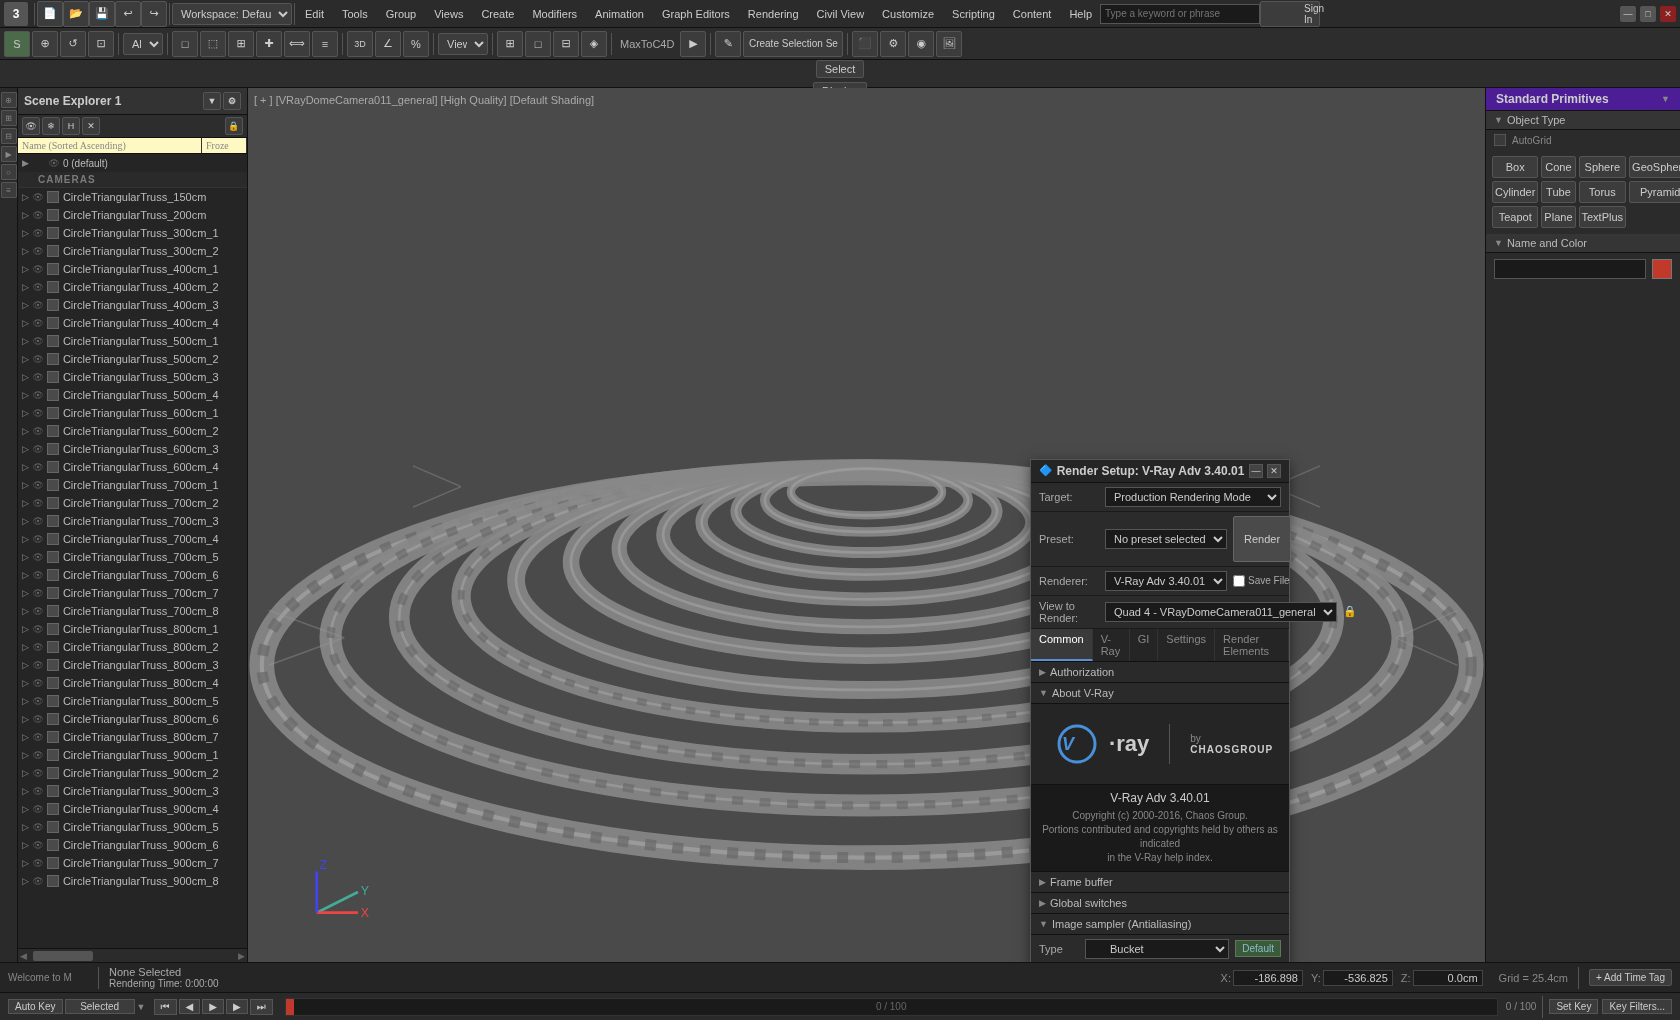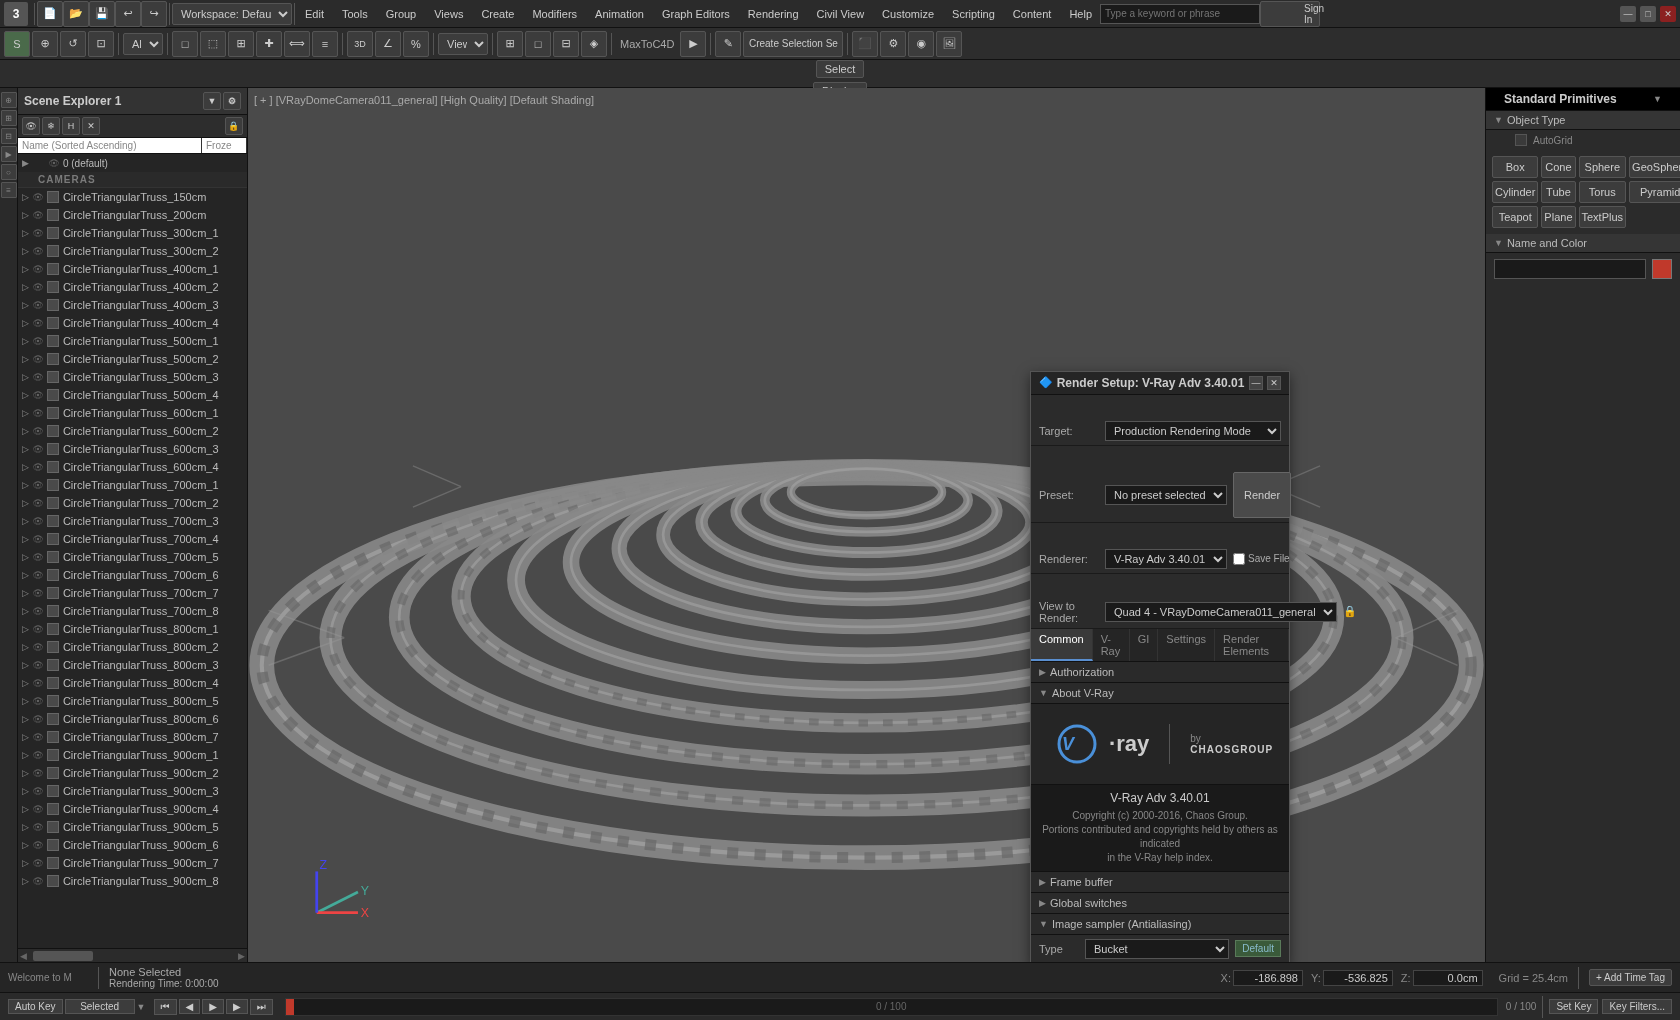--- a/index.html
+++ b/index.html
@@ -39,56 +39,56 @@
     .scene-item .box-icon { width: 12px; height: 12px; background: #4a4a4a; border: 1px solid #666; margin-right: 4px; }
     .cameras-row { background: #2a2a2a; color: #7a7a7a; font-weight: bold; font-size: 10px; padding: 2px 20px; letter-spacing: 1px; border-bottom: 1px solid #333; }
 
     
     #viewport { flex: 1; background: #4a4a4a; position: relative; overflow: hidden; }
     #viewport-label { position: absolute; top: 6px; left: 6px; color: #aaa; font-size: 11px; z-index: 10; }
     .truss-svg { width: 100%; height: 100%; }
 
     
     #right-panel { width: 195px; background: #2b2b2b; border-left: 1px solid #111; display: flex; flex-direction: column; }
-    #rp-header { background: #000000; padding: 4px 18px; font-size: 12px; color: #ccc; font-weight: bold; border-bottom: 1px solid #111; display: flex; justify-content: space-between; align-items: center; }
+    #rp-header { background: #4c1d95; padding: 4px 10px; font-size: 12px; color: #ccc; font-weight: bold; border-bottom: 1px solid #111; display: flex; justify-content: space-between; align-items: center; }
     #rp-header .dropdown-arrow { font-size: 9px; color: #888; }
     .section-header { background: #353535; padding: 3px 8px; font-size: 11px; color: #bbb; display: flex; align-items: center; gap: 4px; border-bottom: 1px solid #111; cursor: pointer; }
     .section-header .expand-arrow { color: #888; font-size: 9px; }
     .object-type-grid { display: grid; grid-template-columns: 1fr 1fr 1fr 1fr; gap: 3px; padding: 6px; background: #2b2b2b; }
     .ot-btn { background: #3c3c3c; border: 1px solid #555; color: #ccc; padding: 4px 2px; text-align: center; font-size: 11px; cursor: pointer; border-radius: 2px; }
-    .autogrid-row { padding: 4px 8px; display: flex; align-items: center; gap: 6px; color: #888; font-size: 10px; margin-left: 21px; }
+    .autogrid-row { padding: 4px 8px; display: flex; align-items: center; gap: 6px; color: #888; font-size: 10px; }
     .autogrid-cb { width: 12px; height: 12px; background: #3a3a3a; border: 1px solid #555; display: inline-flex; align-items: center; justify-content: center; }
     .name-color-row { padding: 6px 8px; display: flex; align-items: center; gap: 6px; }
     .name-input { flex: 1; background: #1a1a1a; border: 1px solid #555; color: #ccc; padding: 2px 4px; font-size: 11px; height: 20px; }
     .color-swatch { width: 20px; height: 20px; background: #c0392b; border: 1px solid #777; cursor: pointer; }
     #render-panel-header { background: #252525; padding: 4px 8px; display: flex; align-items: center; justify-content: space-between; border-bottom: 1px solid #111; }
     #render-panel-header .title { color: #ccc; font-size: 12px; font-weight: bold; }
     #render-panel-header .controls { display: flex; gap: 4px; }
     #render-panel-header .ctrl-btn { width: 14px; height: 14px; background: #444; border: 1px solid #555; display: flex; align-items: center; justify-content: center; font-size: 9px; color: #ccc; cursor: pointer; }
-    .render-row { display: flex; align-items: center; padding: 4px 8px; border-bottom: 1px solid #1a1a1a; gap: 6px; margin-top: 22px; }
+    .render-row { display: flex; align-items: center; padding: 4px 8px; border-bottom: 1px solid #1a1a1a; gap: 6px; }
     .render-label { color: #aaa; font-size: 11px; min-width: 60px; }
     .render-dropdown { flex: 1; background: #1a1a1a; border: 1px solid #555; color: #ccc; padding: 2px 4px; font-size: 11px; height: 20px; }
     .render-btn { padding: 16px 10px; background: #4a4a4a; border: 1px solid #666; color: #ccc; font-size: 11px; cursor: pointer; border-radius: 2px; }
     .render-tabs { display: flex; background: #252525; border-bottom: 1px solid #111; }
     .render-tab { padding: 4px 8px; font-size: 11px; color: #888; cursor: pointer; border-right: 1px solid #333; }
     .render-tab.active { background: #3a3a3a; color: #fff; border-bottom: 2px solid #5a8fd0; }
     .render-section { background: #2a2a2a; padding: 4px 8px; display: flex; align-items: center; gap: 4px; border-bottom: 1px solid #111; cursor: pointer; }
     .render-section .arrow { color: #888; font-size: 9px; }
     .render-section .label { color: #bbb; font-size: 11px; }
     .vray-logo-area { padding: 20px; display: flex; align-items: center; justify-content: center; background: #252525; border-bottom: 1px solid #111; }
     .vray-logo { display: flex; align-items: center; gap: 10px; }
     .vray-divider { width: 1px; height: 40px; background: #555; margin: 0 10px; }
     .vray-by { font-size: 10px; color: #888; }
     .chaos-text { font-size: 10px; color: #ccc; font-weight: bold; letter-spacing: 1px; }
     .vray-version-info { padding: 6px 8px; background: #1a1a1a; border-bottom: 1px solid #111; }
     .vray-version-title { text-align: center; color: #ccc; font-size: 12px; margin-bottom: 4px; }
     .vray-version-text { text-align: center; color: #888; font-size: 10px; line-height: 1.4; }
     .render-type-row { padding: 4px 8px; display: flex; align-items: center; gap: 6px; border-bottom: 1px solid #1a1a1a; }
     .render-type-label { color: #aaa; font-size: 11px; min-width: 40px; }
-    .render-type-dropdown { flex: 1; background: #1a1a1a; border: 1px solid #555; color: #ccc; padding: 2px 4px; font-size: 11px; height: 20px; }
+    .render-type-dropdown { flex: 1; background: #1a1a1a; border: 1px solid #555; color: #ccc; padding: 2px 20px; font-size: 11px; height: 20px; }
     .render-type-default { padding: 2px 6px; background: #3a5a3a; border: 1px solid #5a7a5a; color: #8bc; font-size: 10px; cursor: pointer; }
 
     
     #status-bar { display: flex; align-items: center; background: #252525; height: 30px; border-top: 1px solid #111; padding: 0 8px; gap: 8px; font-size: 11px; color: #aaa; }
     .status-btn { padding: 2px 6px; background: #3c3c3c; border: 1px solid #555; color: #ccc; font-size: 10px; cursor: pointer; border-radius: 2px; }
     .coord-display { display: flex; gap: 8px; margin-left: auto; }
     .coord-item { display: flex; align-items: center; gap: 2px; }
     .coord-label { color: #888; }
     .coord-value { color: #ccc; background: #1a1a1a; border: 1px solid #444; padding: 1px 4px; min-width: 70px; text-align: right; }
     .grid-display { color: #888; margin-left: 8px; }
@@ -98,21 +98,21 @@
     
     #render-overlay { position: absolute; right: 195px; bottom: 60px; width: 260px; background: #2b2b2b; border: 1px solid #555; z-index: 200; box-shadow: 0 4px 12px rgba(0,0,0,0.5); }
 
     
     #left-icons { width: 18px; background: #2a2a2a; display: flex; flex-direction: column; align-items: center; padding: 4px 0; gap: 2px; border-right: 1px solid #111; }
     .li-btn { width: 16px; height: 16px; background: #3c3c3c; border: 1px solid #555; display: flex; align-items: center; justify-content: center; cursor: pointer; color: #888; font-size: 8px; border-radius: 1px; }
 
     
     #viewport-container { flex: 1; position: relative; }
 
-    #scene-list-header { display: flex; background: #ffffff; border-bottom: 1px solid #111; }
+    #scene-list-header { display: flex; background: #fef9c3; border-bottom: 1px solid #111; font-family: Liberation Serif, serif; }
     .sl-col { padding: 2px 4px; font-size: 10px; color: #888; border-right: 1px solid #333; }
 
     .scene-explorer-title { font-size: 12px; font-weight: bold; color: #ccc; padding: 4px 6px; background: #333; border-bottom: 1px solid #111; display: flex; align-items: center; justify-content: space-between; }
 
     
     #bottom-area { background: #252525; }
     #keying-bar { display: flex; align-items: center; background: #2a2a2a; height: 28px; border-top: 1px solid #111; padding: 0 8px; gap: 4px; font-size: 11px; }
     .key-btn { padding: 1px 6px; background: #3c3c3c; border: 1px solid #555; color: #ccc; font-size: 10px; cursor: pointer; }
 
     #main-wrapper { display: flex; flex-direction: column; height: calc(1020px - 28px - 32px - 28px); }

